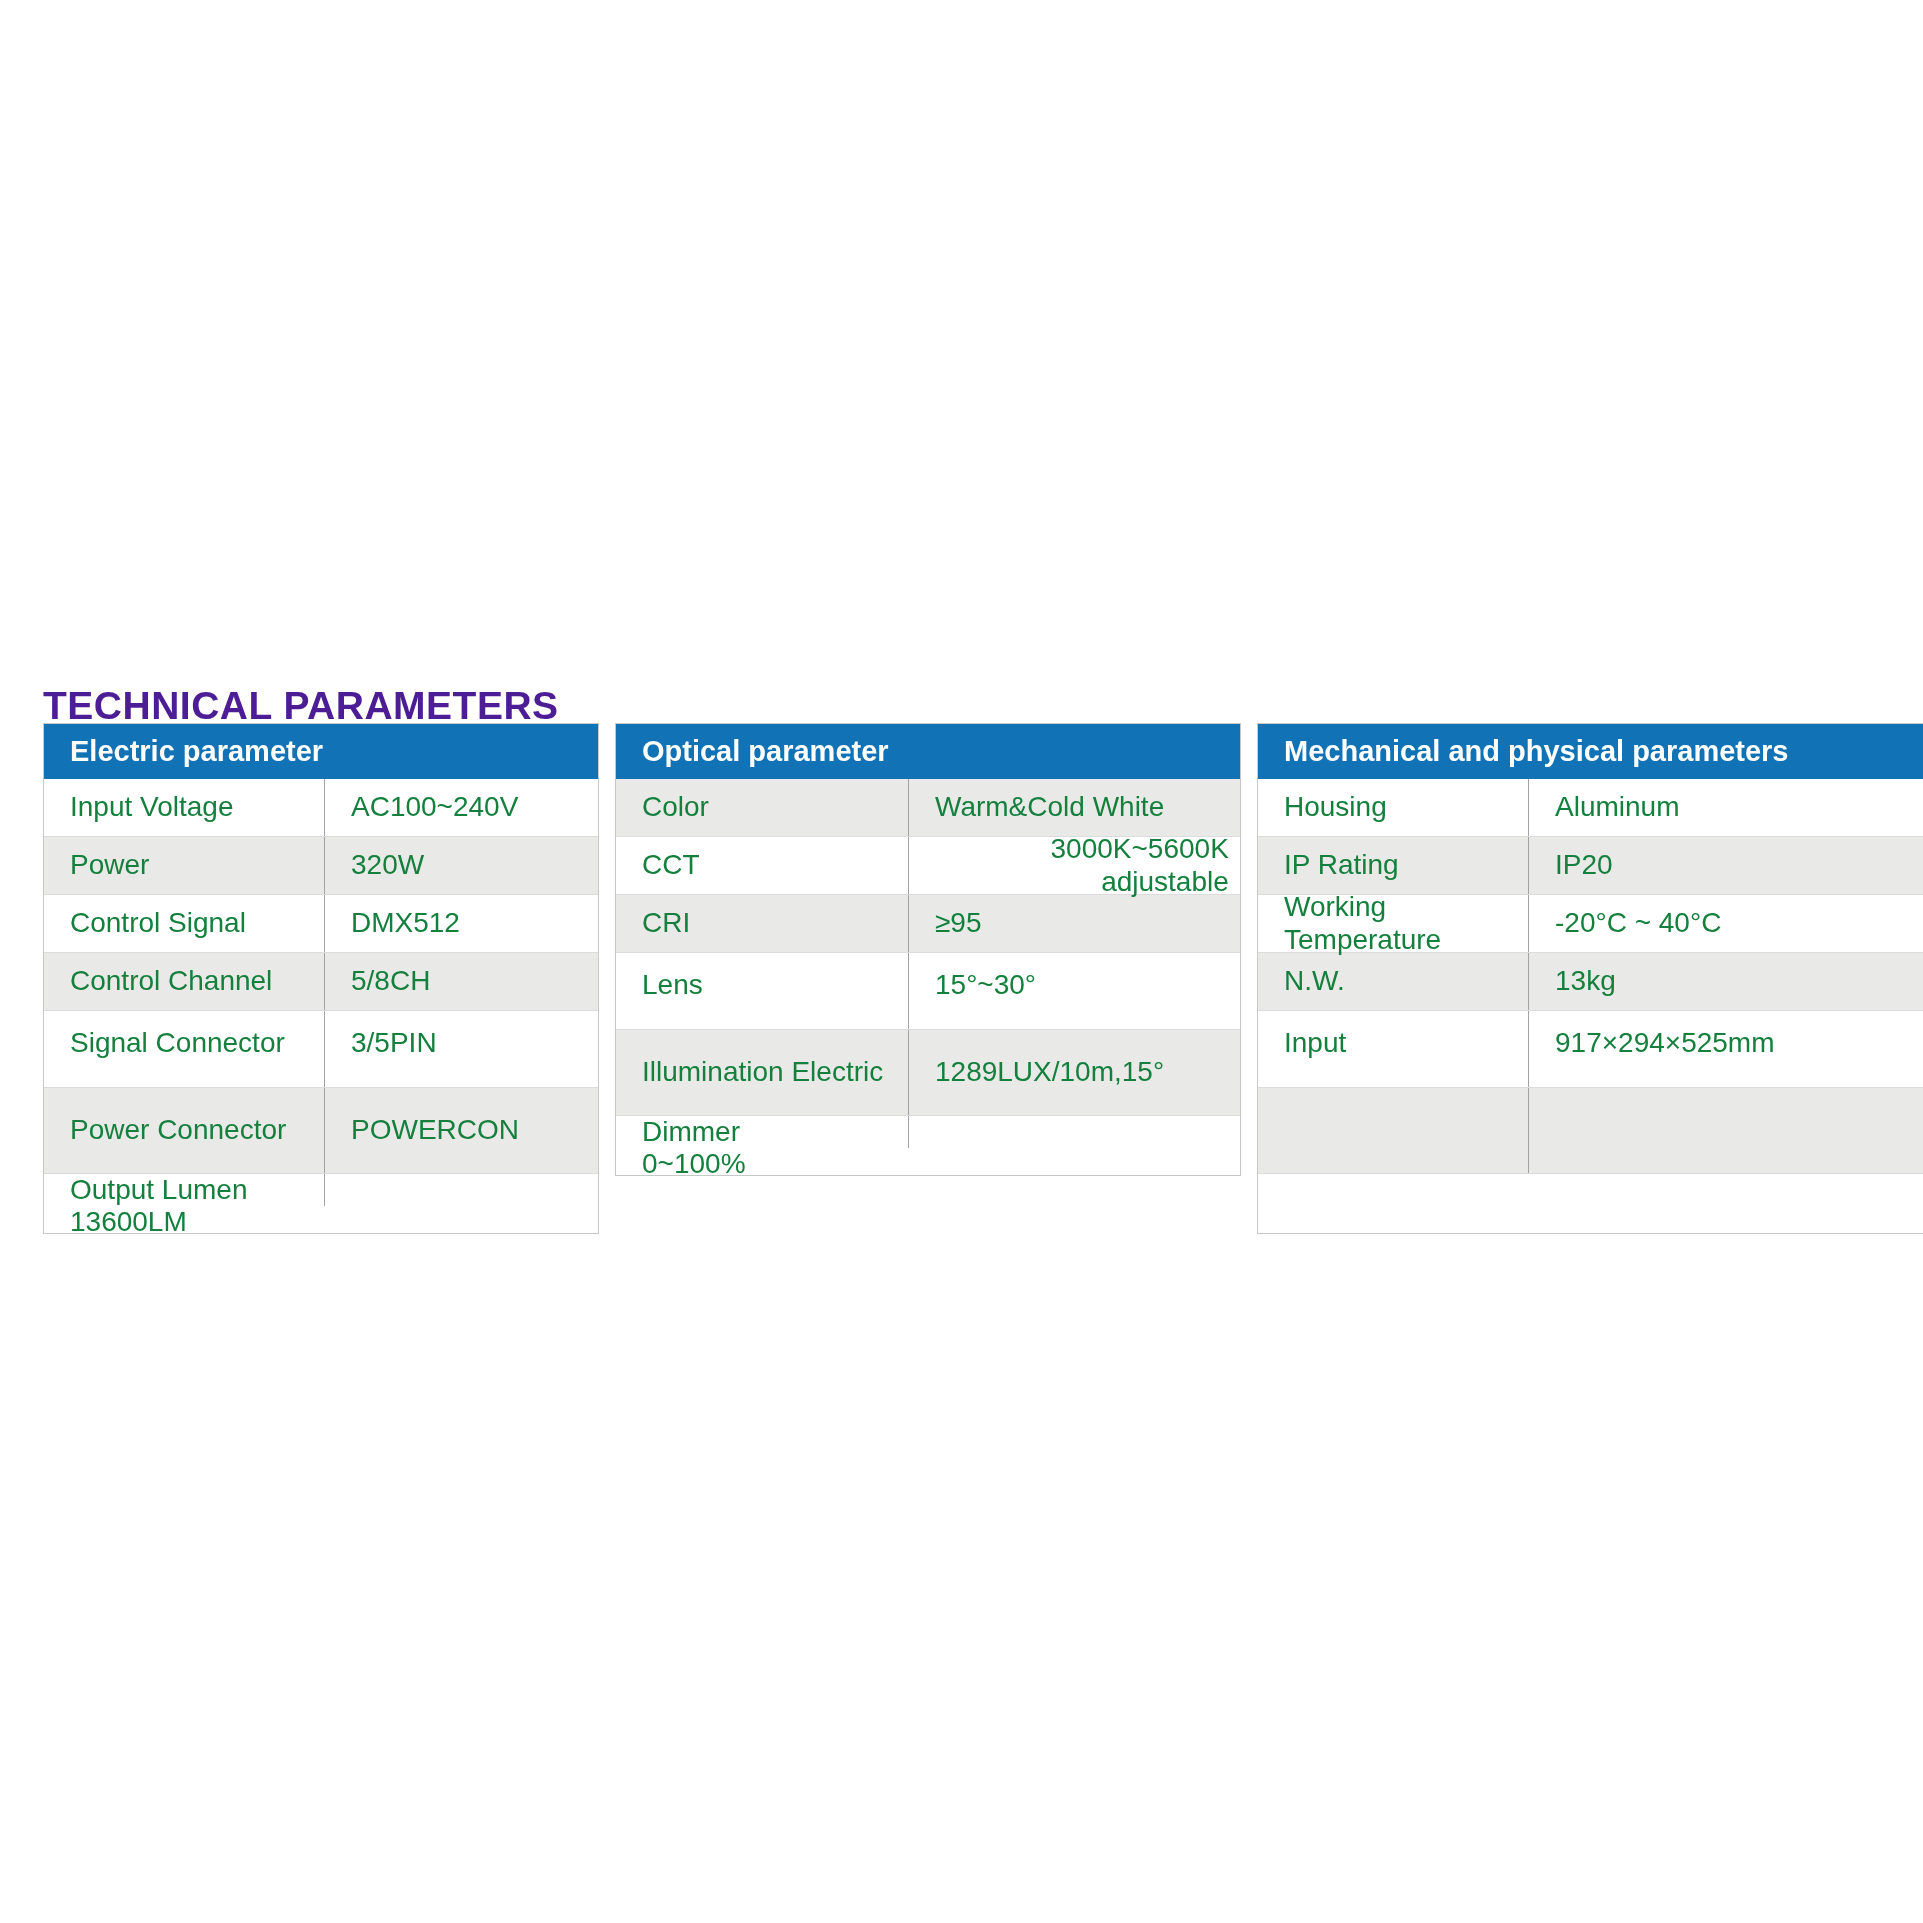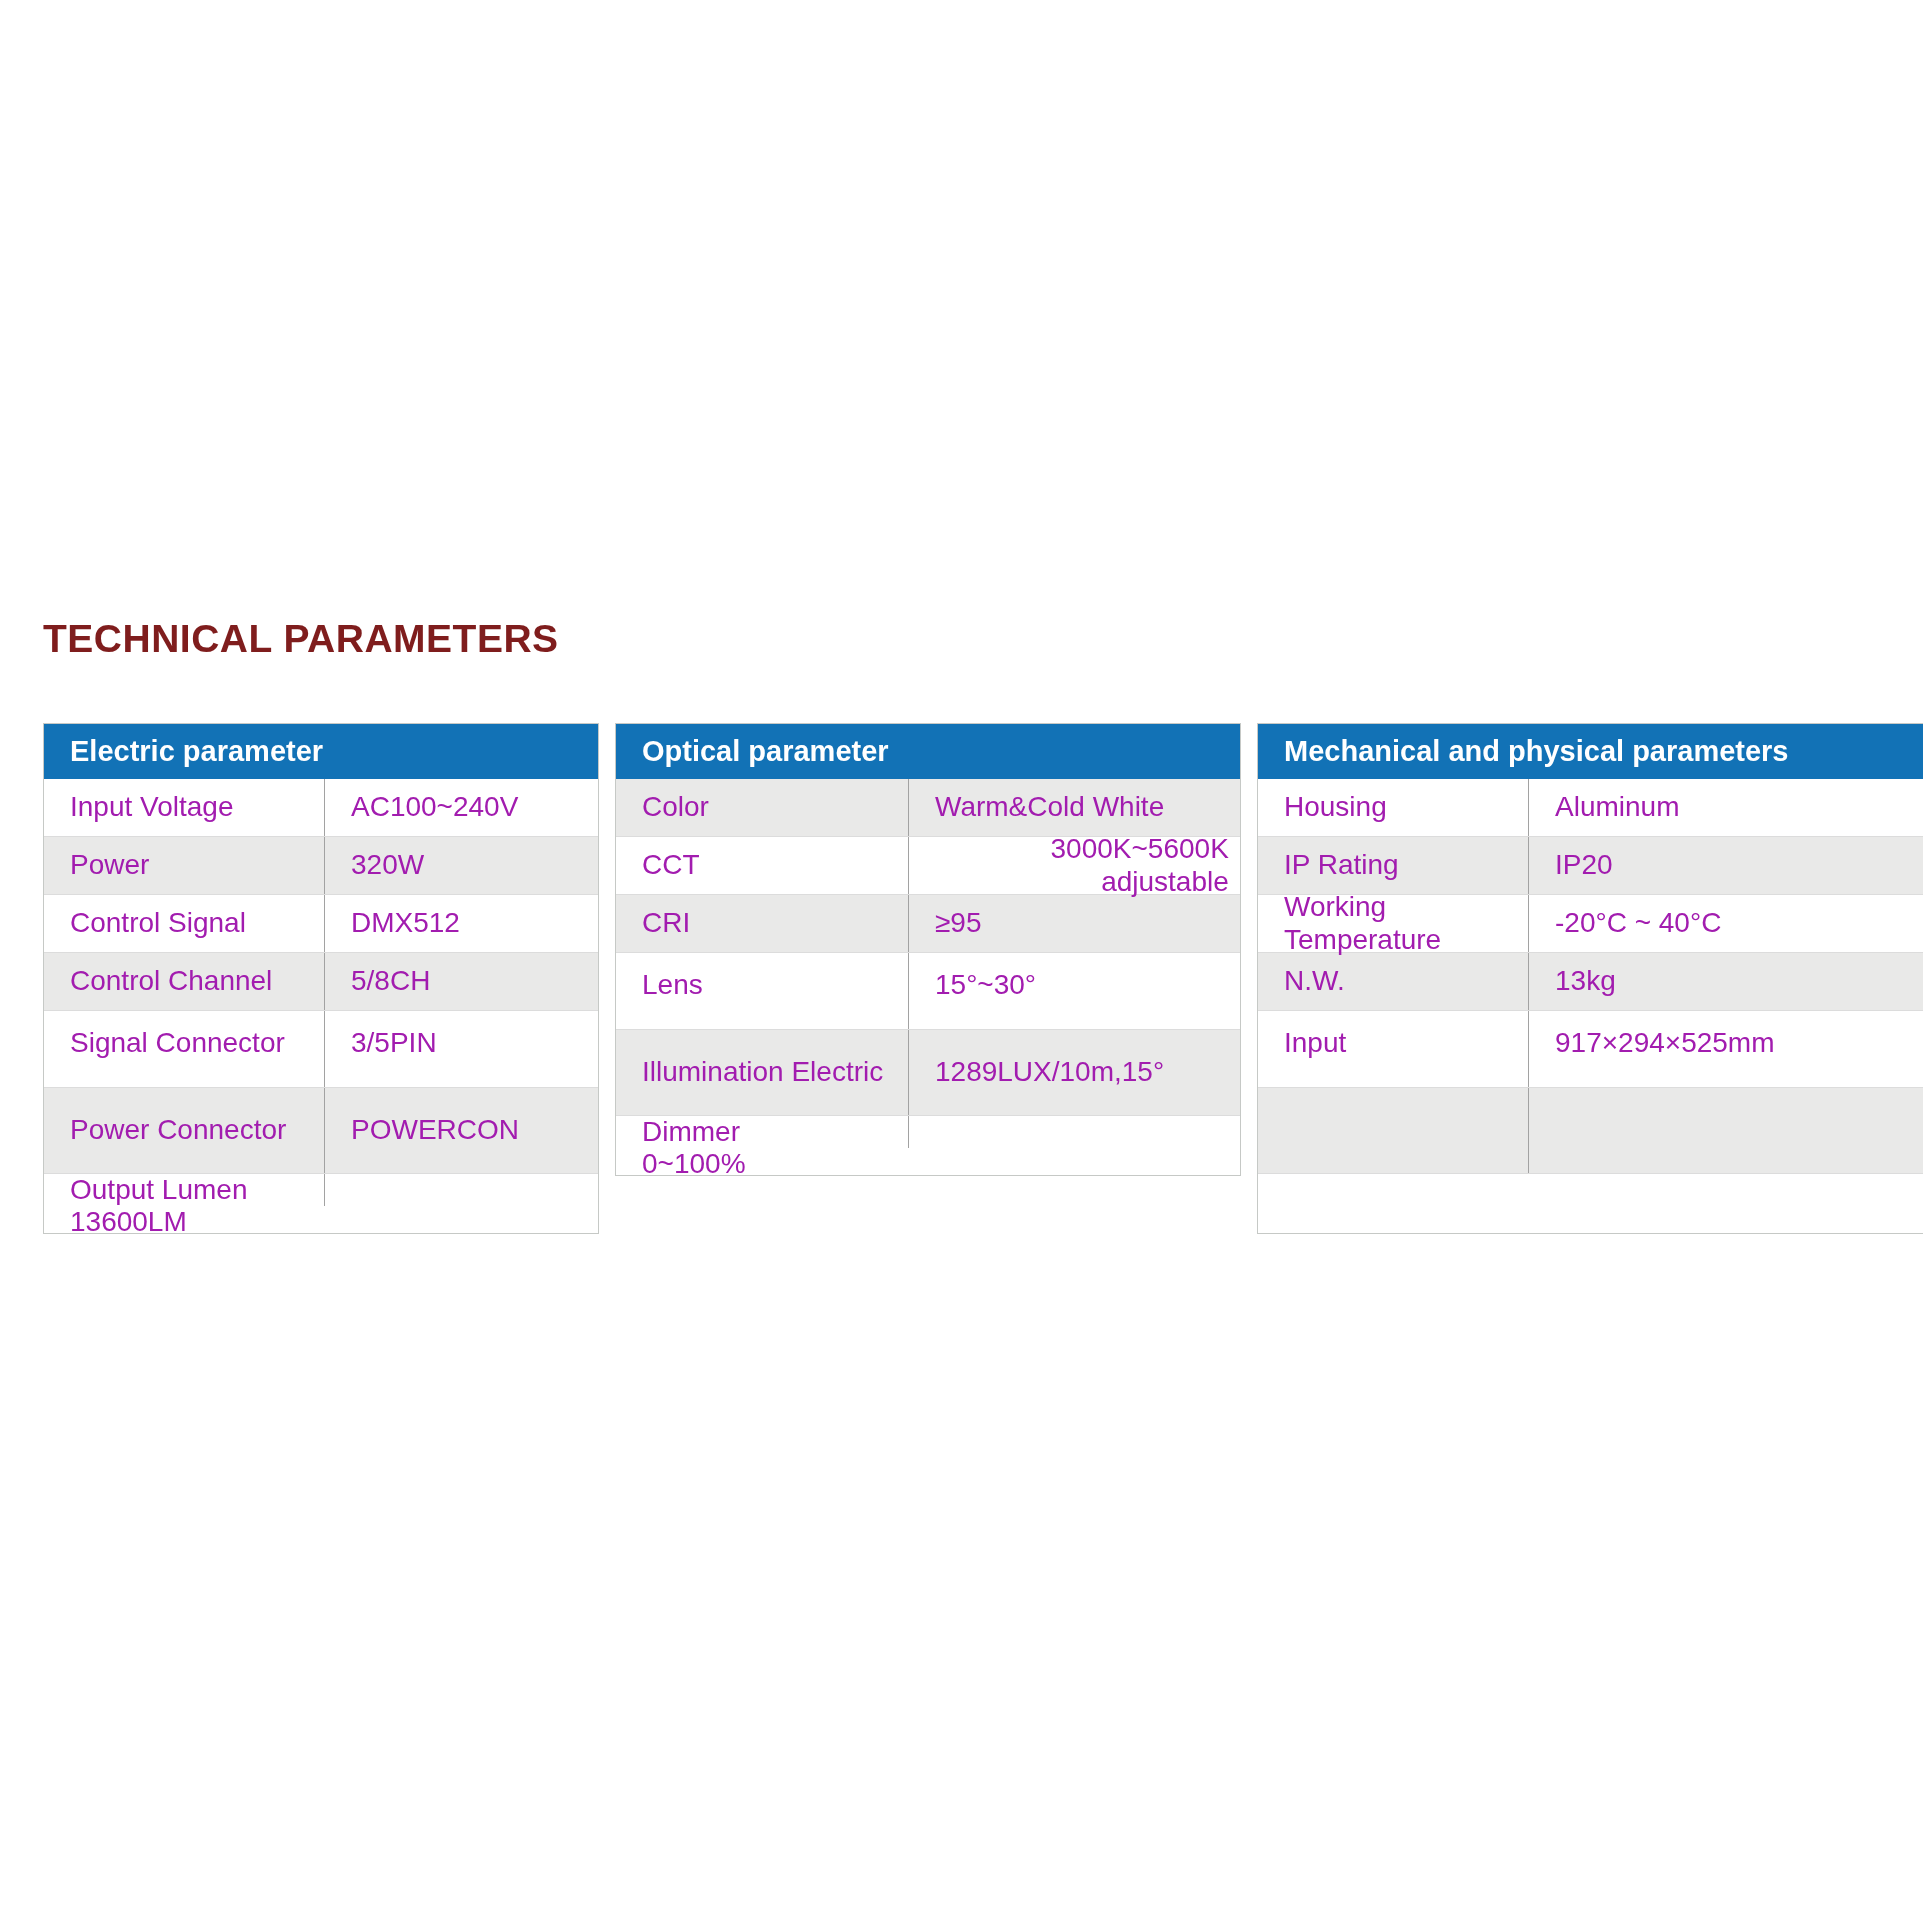--- a/index.html
+++ b/index.html
@@ -1,22 +1,22 @@
 <!DOCTYPE html>
 <html style="font-size:14.8px"><head>
 <meta charset="utf-8">
 <style>
   html, body { margin: 0; padding: 0; background: #ffffff; }
   body {
     width: 1923px; height: 1923px; position: relative;
     font-family: "Liberation Sans", sans-serif;
   }
   .page-title {
-    position: absolute; left: 43px; top: 617px;
-    font-size: 39px; font-weight: bold; color: #7f1d1d;
+    position: absolute; left: 43px; top: 684px;
+    font-size: 39px; font-weight: bold; color: #4c1d95;
     letter-spacing: 0.5px;
   }
   .tables-wrap {
     position: absolute; left: 43px; top: 723px;
     display: flex; gap: 16px; align-items: flex-start;
   }
   .ptable {
     box-sizing: border-box; background: #ffffff;
     border: 1.8px solid #c6c9c6;
   }
@@ -28,21 +28,21 @@
     font-size: 29px; font-weight: bold;
     display: flex; align-items: center;
     padding-left: 26px; box-sizing: border-box;
   }
   .prow { display: flex; border-top: 0.9px solid #dcdcdc; background: #ffffff; }
   .prow:first-child { border-top: none; }
   .prow.alt { background: #e9e9e8; }
   .cell {
     display: flex; align-items: center;
     padding-left: 26px; padding-right: 9.2px; box-sizing: border-box;
-    font-size: 28px; color: #a21caf; line-height: 1.15;
+    font-size: 28px; color: #15803d; line-height: 1.15;
   }
   .label { border-right: 1.8px solid #a2a2a2; }
   .t1 .label { width: 281px; } .t1 .value { width: 271px; }
   .t2 .label { width: 293px; } .t2 .value { width: 329px; }
   .t3 .label { width: 271px; } .t3 .value { width: 356px; }
   .rh-a { height: 57px; }
   .rh-b { height: 76px; }
   .rh-c { height: 85px; }
   .rh-d { height: 59px; flex-direction: column; }
   .top .cell { align-items: flex-start; padding-top: 15.7px; }

